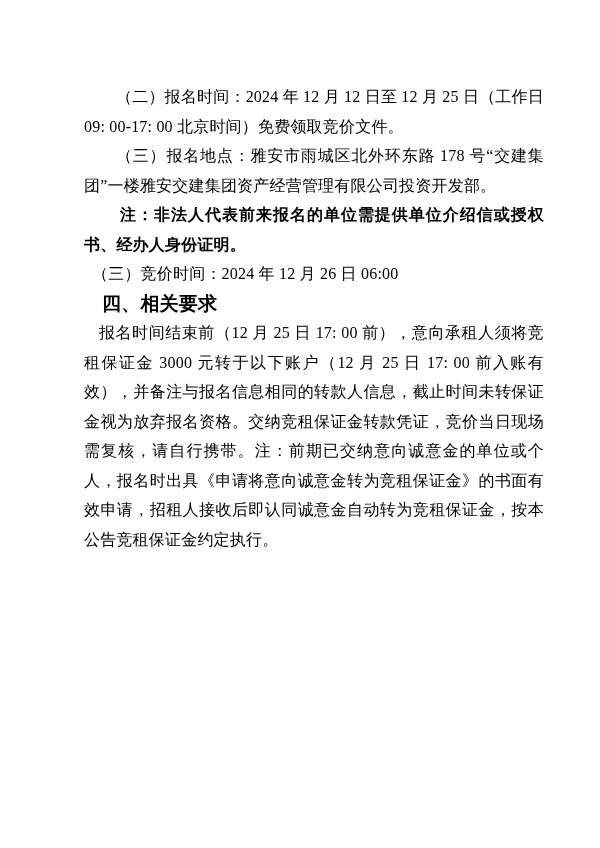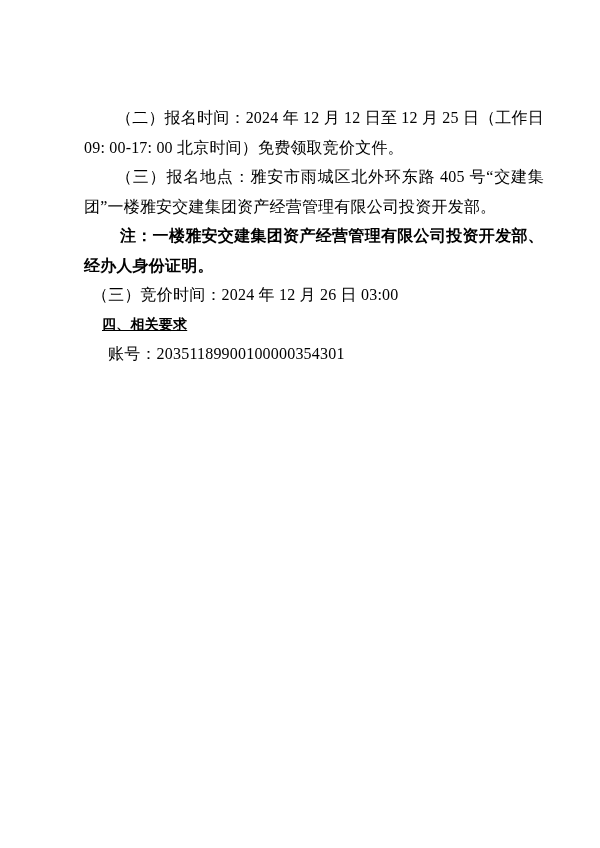--- a/index.html
+++ b/index.html
@@ -12,64 +12,61 @@
     height: 848px;
     overflow: hidden;
     font-family: "Liberation Serif", "DejaVu Serif", serif;
     font-size: 16px;
     color: #000000;
   }
   .page {
     box-sizing: border-box;
     width: 600px;
     height: 848px;
-    padding: 103px 56px 0 84px;
+    padding: 82px 56px 0 84px;
     background: #ffffff;
   }
   .page p {
     margin: 0;
     line-height: 29.5px;
     text-align: justify;
     letter-spacing: 0.2px;
   }
   .note {
     font-weight: bold;
   }
   .heading {
     font-family: "Liberation Sans", "DejaVu Sans", sans-serif;
     font-weight: bold;
-    font-size: 14px;
-    text-decoration: underline;
+    font-size: 19px;
   }
   
   .i32 { text-indent: 32px; }
   .i36 { text-indent: 36px; }
   .i8  { text-indent: 8px; }
   .i18 { text-indent: 18px; }
   .i12 { text-indent: 12px; }
   .i15 { text-indent: 15px; }
   .i26 { text-indent: 26px; }
   .i24 { text-indent: 24px; }
 </style>
 </head>
 <body>
 
 <div class="page">
 
   <p class="i32">（二）报名时间：2024 年 12 月 12 日至 12 月 25 日（工作日 09: 00-17: 00 北京时间）免费领取竞价文件。</p>
 
-  <p class="i32">（三）报名地点：雅安市雨城区北外环东路 405 号“交建集团”一楼雅安交建集团资产经营管理有限公司投资开发部。</p>
+  <p class="i32">（三）报名地点：雅安市雨城区北外环东路 178 号“交建集团”一楼雅安交建集团资产经营管理有限公司投资开发部。</p>
 
-  <p class="i36 note">注：一楼雅安交建集团资产经营管理有限公司投资开发部、经办人身份证明。</p>
+  <p class="i36 note">注：非法人代表前来报名的单位需提供单位介绍信或授权书、经办人身份证明。</p>
 
-  <p class="i8">（三）竞价时间：2024 年 12 月 26 日 03:00</p>
+  <p class="i8">（三）竞价时间：2024 年 12 月 26 日 06:00</p>
 
 
   <p class="heading i18">四、相关要求</p>
 
 
+  <p class="i15">报名时间结束前（12 月 25 日 17: 00 前），意向承租人须将竞租保证金 3000 元转于以下账户（12 月 25 日 17: 00 前入账有效），并备注与报名信息相同的转款人信息，截止时间未转保证金视为放弃报名资格。交纳竞租保证金转款凭证，竞价当日现场需复核，请自行携带。注：前期已交纳意向诚意金的单位或个人，报名时出具《申请将意向诚意金转为竞租保证金》的书面有效申请，招租人接收后即认同诚意金自动转为竞租保证金，按本公告竞租保证金约定执行。</p>
 
 
-  <p class="i24">
-    <span>账号：</span><span>20351189900100000354301</span>
-  </p>
 
 </div>
 
 </body></html>

